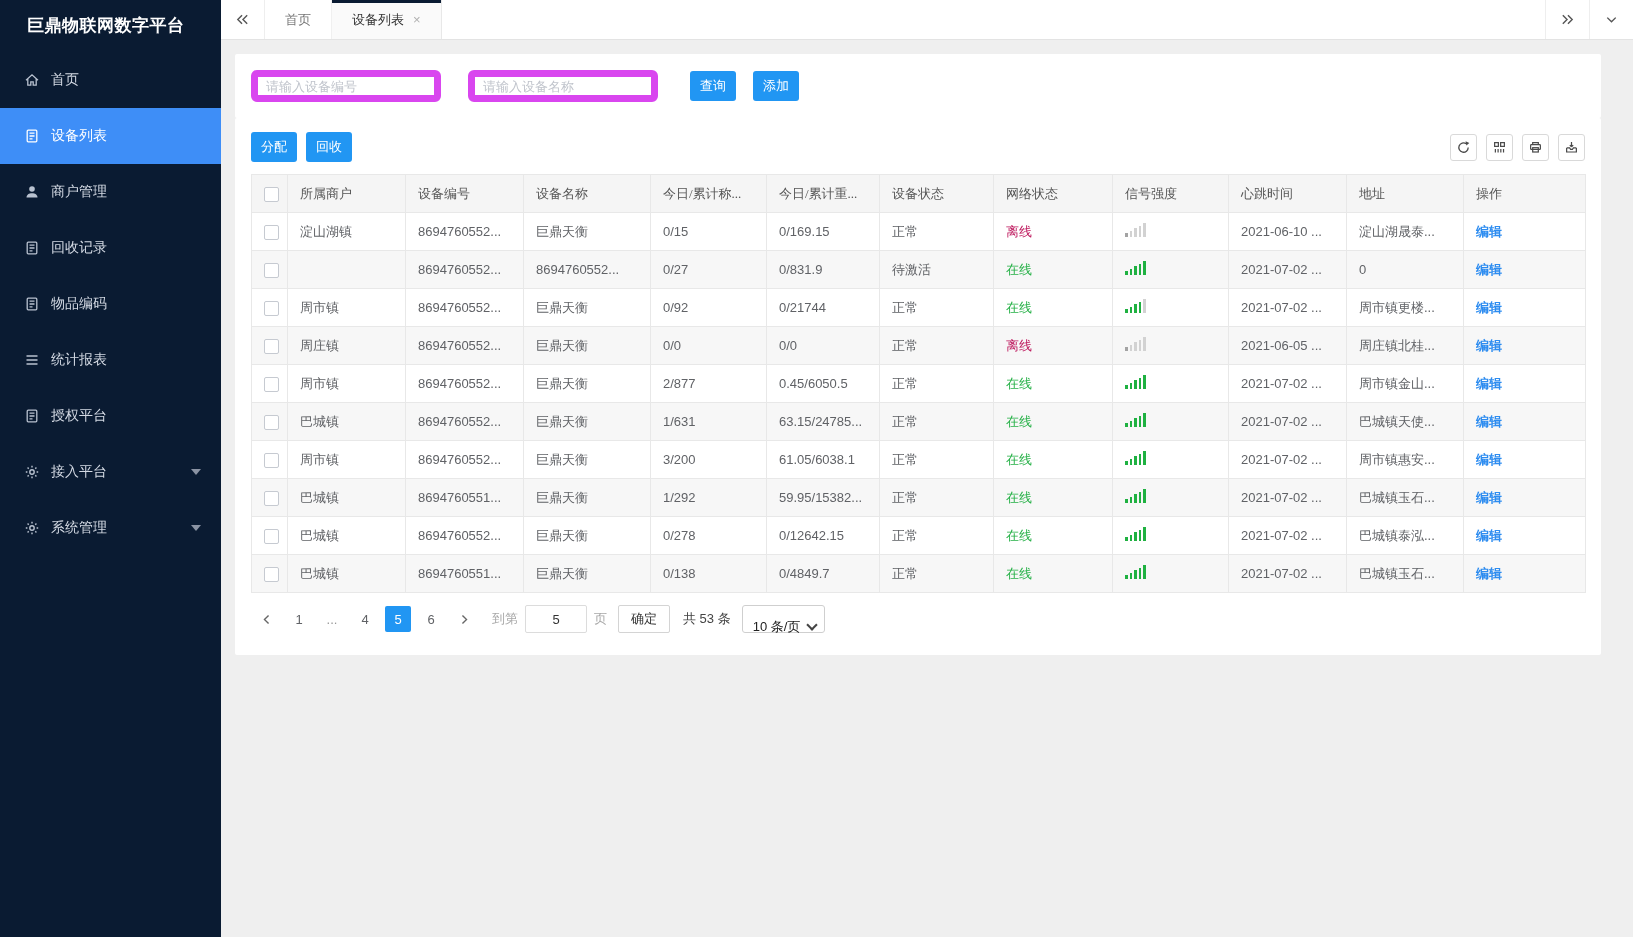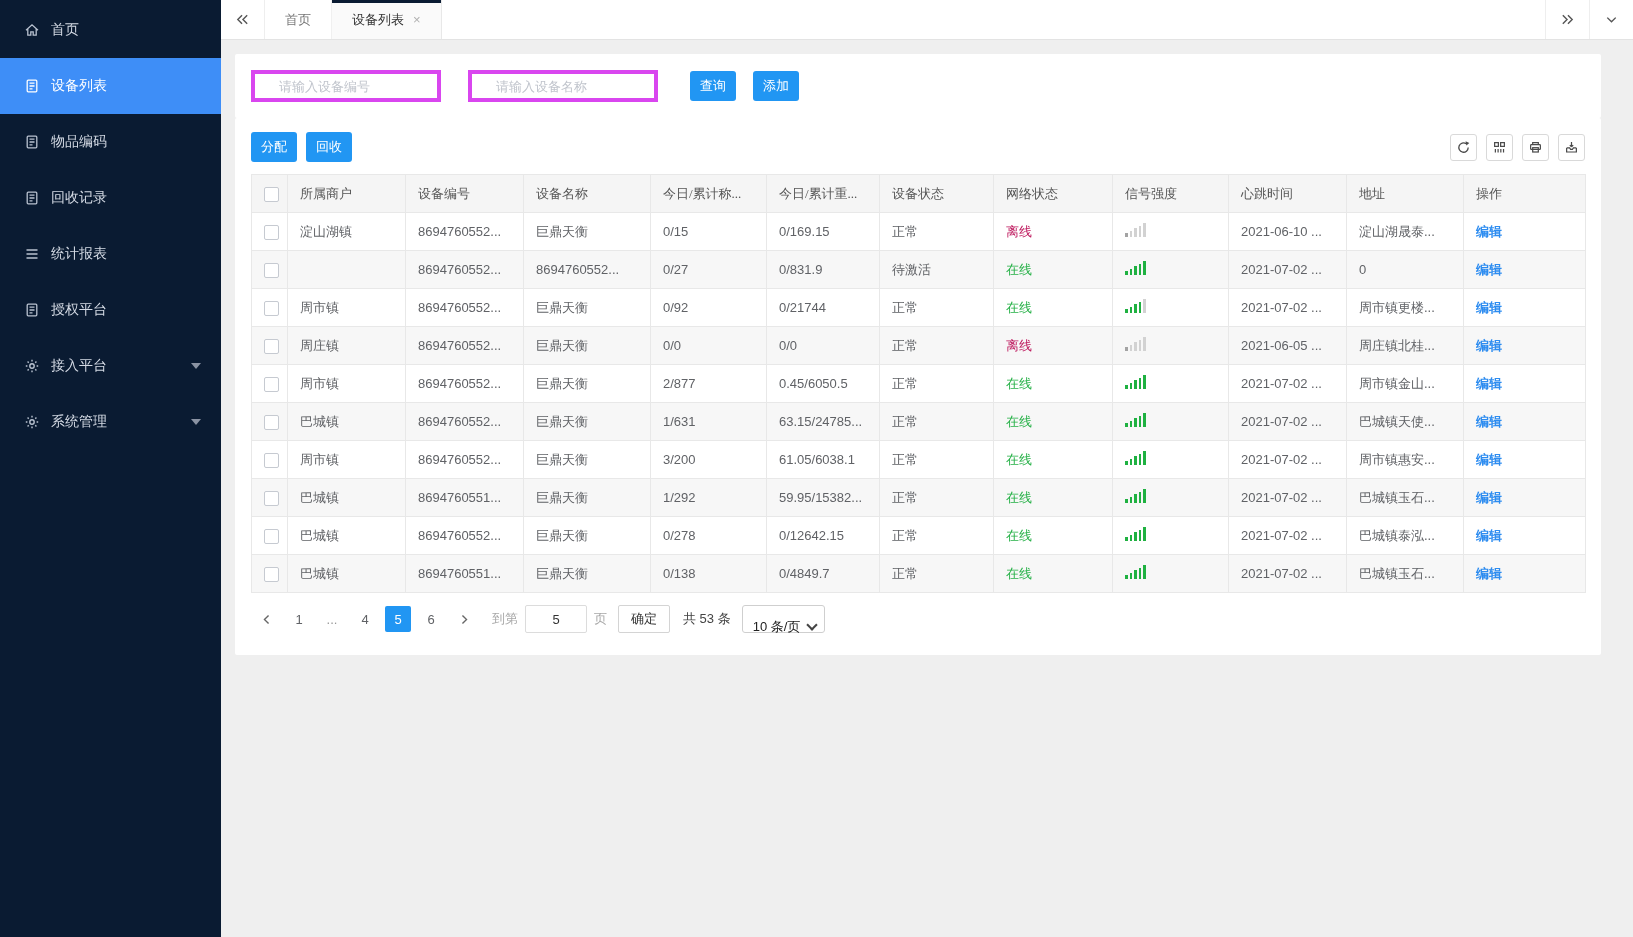--- a/index.html
+++ b/index.html
@@ -46,22 +46,22 @@
   .tab.active { background:#fafafa; color:#333; border-right:1px solid #e8e8e8; }
   .tab.active::before { content:""; position:absolute; top:0; left:0; right:0; height:3px; background:#0a1b32; }
   .tab-close { color:#b0b0b0; font-size:13px; line-height:1; }
   .tab-close::after { content:"×"; }
   .tabbar-spacer { flex:1; }
 
   .content { flex:1; background:#efefef; padding:14px 32px 0 14px; overflow:hidden; }
 
   .card { background:#ffffff; border-radius:2px; }
   .search-card { height:64px; display:flex; align-items:center; gap:0; padding:0 16px; }
-  .search-input { width:190px; height:32px; border:4px solid #d946ef; border-radius:0;
-    padding:0 24px; font-size:13px; color:#333; outline:none; background:#fff; }
+  .search-input { width:190px; height:32px; border:7px solid #d946ef; border-radius:6px;
+    padding:0 8px; font-size:13px; color:#333; outline:none; background:#fff; }
   .search-input::placeholder { color:#c0c4cc; }
   .search-input + .search-input { margin-left:27px; }
   .btn-blue { background:#2196f3; color:#ffffff; border:none; border-radius:3px;
     height:30px; padding:0 10px; font-size:13px; cursor:pointer; font-family:inherit; }
   .search-card .btn-blue.first { margin-left:32px; }
   .search-card .btn-blue + .btn-blue { margin-left:17px; }
 
   .table-card { padding:14px 16px 10px 16px; }
   .table-toolbar { display:flex; align-items:center; margin-bottom:12px; }
   .table-toolbar .btn-blue + .btn-blue { margin-left:9px; }
@@ -108,55 +108,65 @@
   .total-label { margin-left:6px; color:#444; }
   .page-size { margin-left:4px; height:28px; border:1px solid #cfcfcf; border-radius:3px;
     display:flex; align-items:center; padding:16px 8px 0 10px; gap:8px; cursor:pointer; color:#222; }
   .chev-down { width:8px; height:8px; border-right:2px solid #444; border-bottom:2px solid #444;
     transform:rotate(45deg); margin-top:-4px; }
 </style>
 </head>
 <body>
 
 <aside class="sidebar">
+  <div class="logo">巨鼎物联网数字平台</div>
   <nav class="menu">
       <div class="menu-item">
         <span class="mi-icon">
           <svg viewBox="0 0 16 16" fill="none" stroke="currentColor" stroke-width="1.3">
             <path d="M2 8.2 L8 2.8 L14 8.2 M3.8 7 V13.2 H6.8 V9.8 H9.2 V13.2 H12.2 V7"></path>
           </svg>
         </span>
         <span>首页</span>
       </div>
       <div class="menu-item active">
         <span class="mi-icon">
           <svg viewBox="0 0 16 16" fill="none" stroke="currentColor" stroke-width="1.3">
             <rect x="3.2" y="2.2" width="9.6" height="11.6" rx="1"></rect>
             <path d="M5.5 5.2 H10.5 M5.5 8 H10.5 M5.5 10.8 H8.5"></path>
           </svg>
         </span>
         <span>设备列表</span>
       </div>
       <div class="menu-item">
         <span class="mi-icon">
+          <svg viewBox="0 0 16 16" fill="currentColor">
+            <circle cx="8" cy="5" r="2.8"></circle>
+            <path d="M2.5 13.5 C2.5 10.6 5 9.2 8 9.2 C11 9.2 13.5 10.6 13.5 13.5 Z"></path>
+          </svg>
+        </span>
+        <span>商户管理</span>
+      </div>
+      <div class="menu-item">
+        <span class="mi-icon">
           <svg viewBox="0 0 16 16" fill="none" stroke="currentColor" stroke-width="1.3">
             <rect x="3.2" y="2.2" width="9.6" height="11.6" rx="1"></rect>
             <path d="M5.5 5.2 H10.5 M5.5 8 H10.5 M5.5 10.8 H8.5"></path>
           </svg>
         </span>
-        <span>物品编码</span>
+        <span>回收记录</span>
       </div>
       <div class="menu-item">
         <span class="mi-icon">
           <svg viewBox="0 0 16 16" fill="none" stroke="currentColor" stroke-width="1.3">
             <rect x="3.2" y="2.2" width="9.6" height="11.6" rx="1"></rect>
             <path d="M5.5 5.2 H10.5 M5.5 8 H10.5 M5.5 10.8 H8.5"></path>
           </svg>
         </span>
-        <span>回收记录</span>
+        <span>物品编码</span>
       </div>
       <div class="menu-item">
         <span class="mi-icon">
           <svg viewBox="0 0 16 16" fill="none" stroke="currentColor" stroke-width="1.6">
             <path d="M2.5 4 H13.5 M2.5 8 H13.5 M2.5 12 H13.5"></path>
           </svg>
         </span>
         <span>统计报表</span>
       </div>
       <div class="menu-item">

